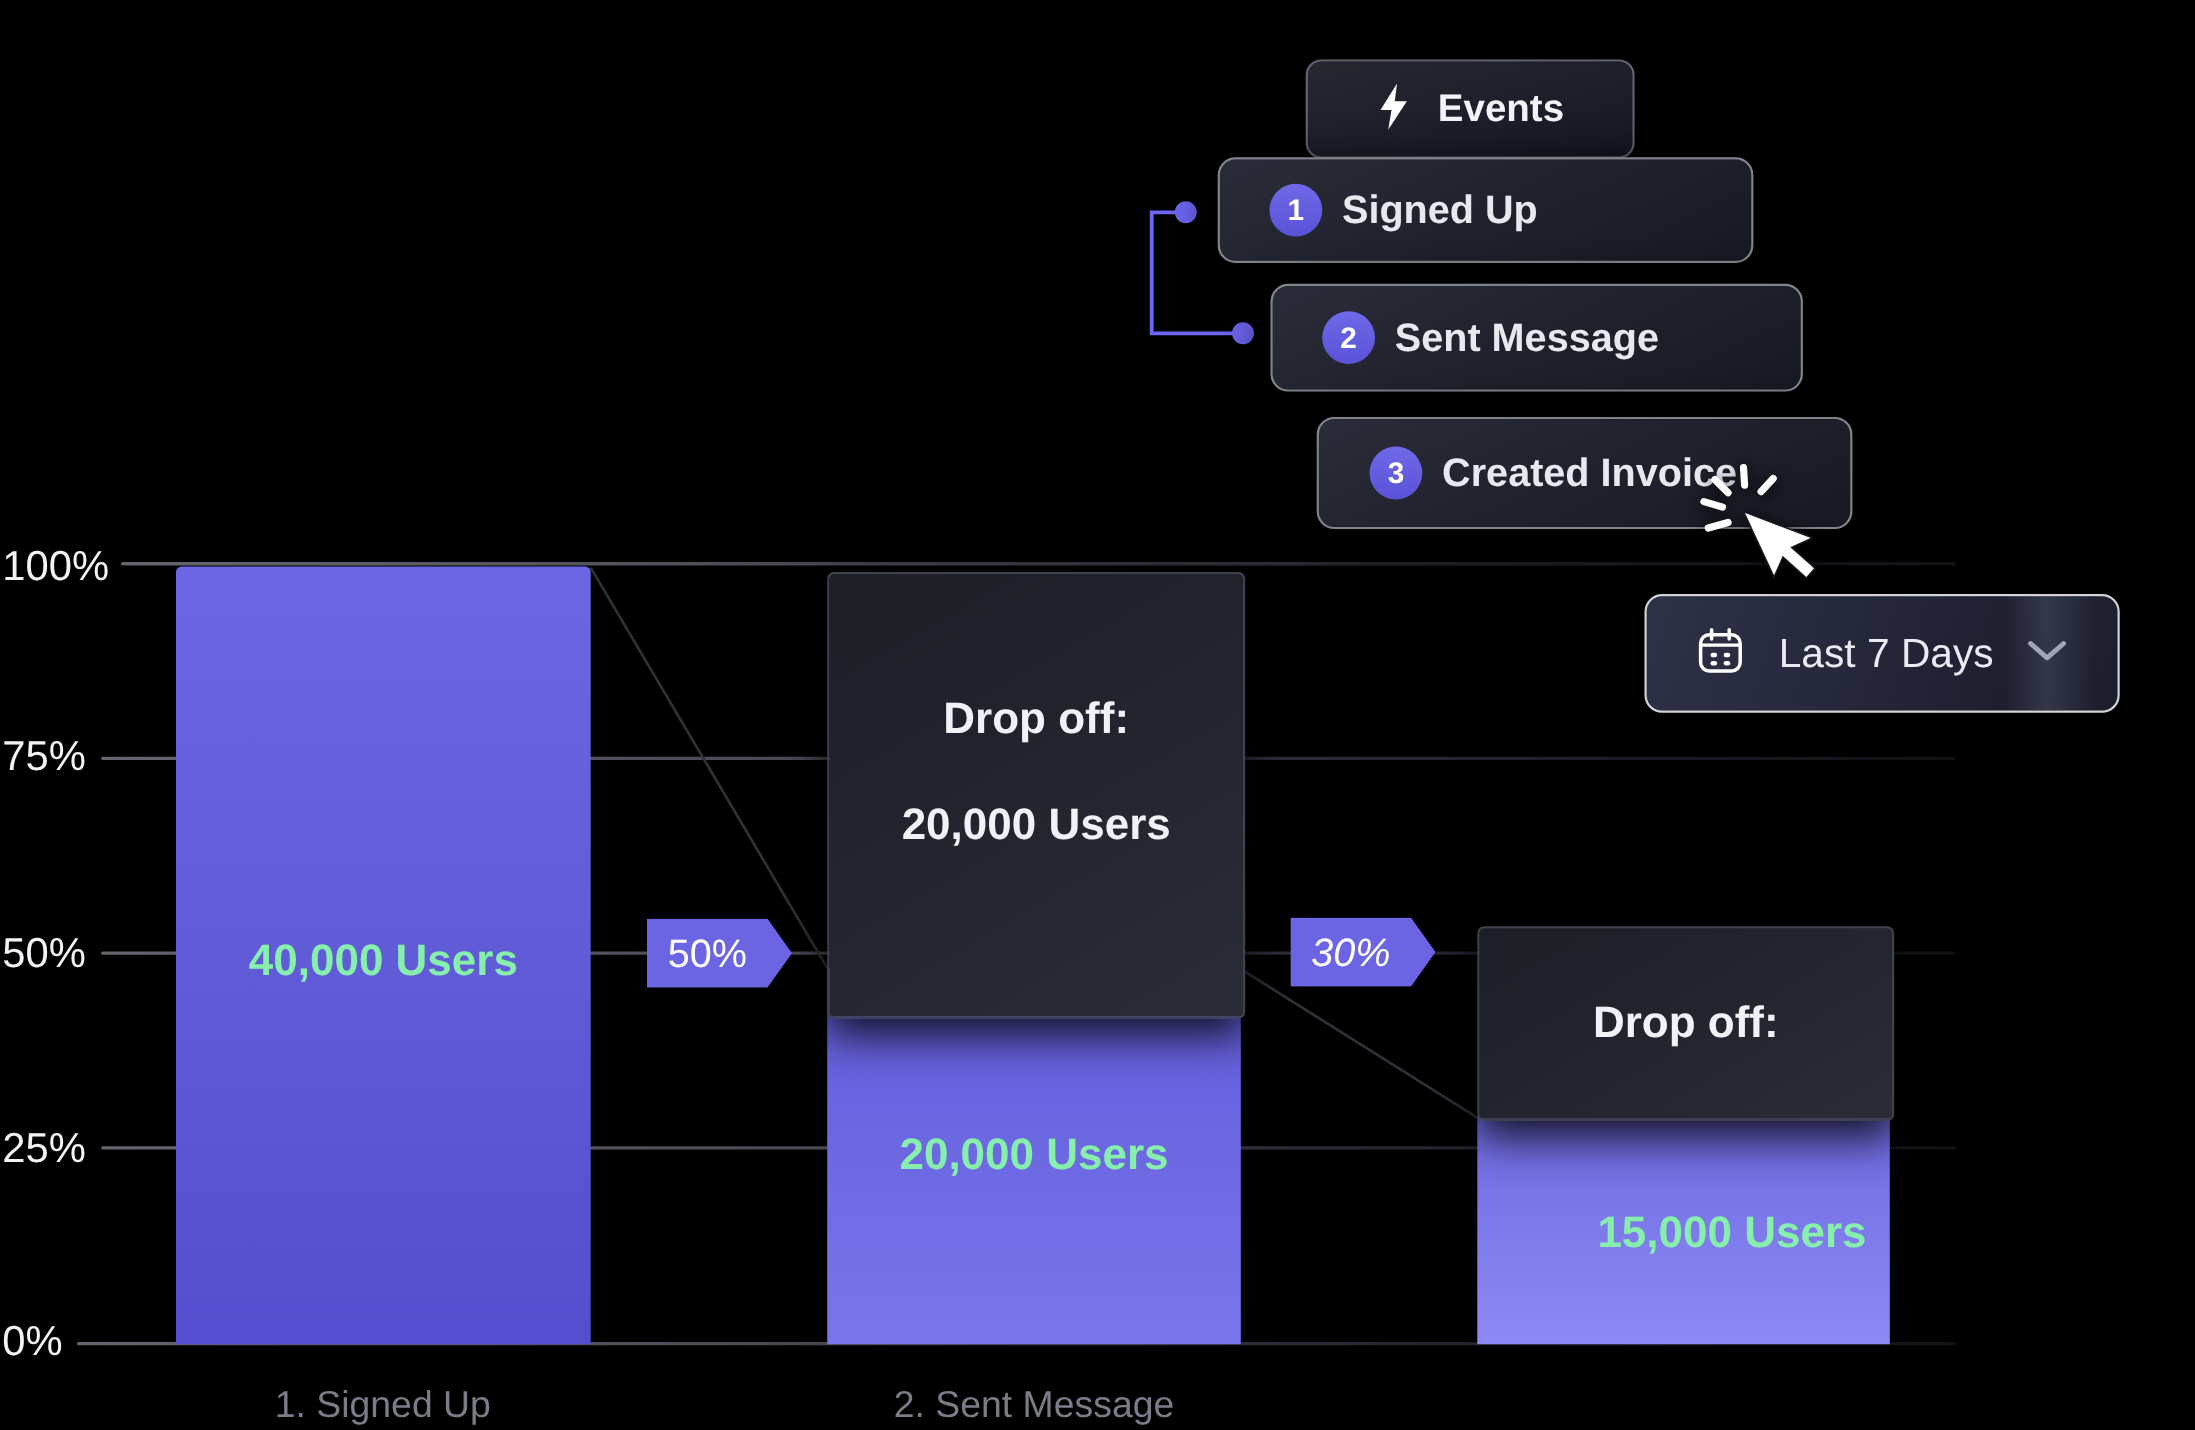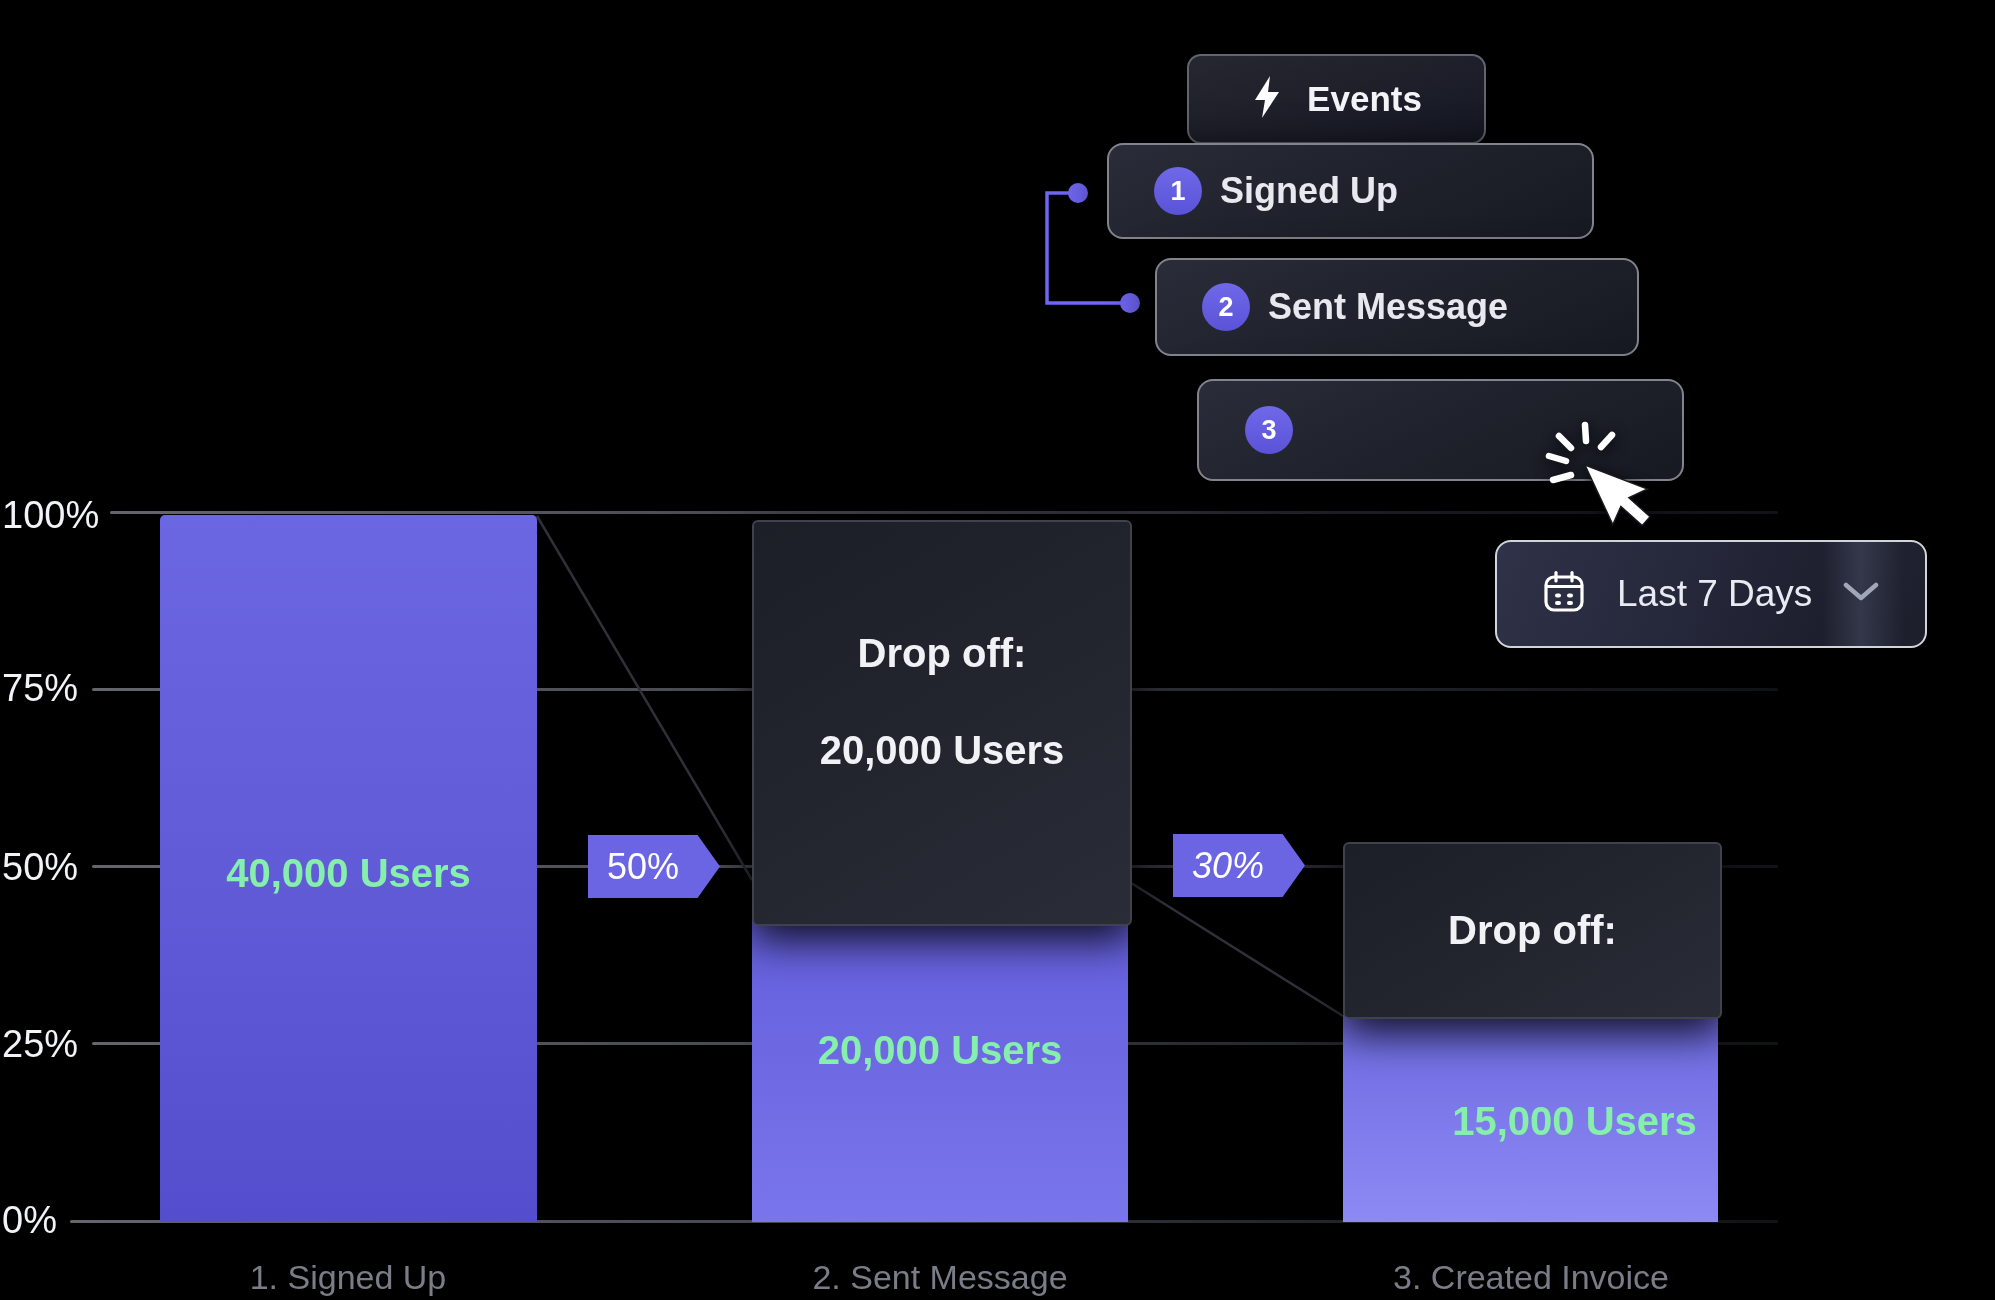--- a/index.html
+++ b/index.html
@@ -99,21 +99,20 @@
   </div>
   <div class="dropoff-box" style="left:1343px;top:842px;width:375px;height:173px;">
     <div class="dropoff-line">Drop off:</div>
   </div>
 
   <div class="badge" style="left:588px;top:835px;">50%</div>
   <div class="badge" style="left:1173px;top:834px;font-style:italic;">30%</div>
 
   <div class="x-label" style="left:138px;top:1258px;">1. Signed Up</div>
   <div class="x-label" style="left:730px;top:1258px;">2. Sent Message</div>
-  <div class="x-label" style="left:1321px;top:1258px;">3. Created Invoice</div>
 
   <svg id="connector-layer" class="layer" width="1995" height="1300">
     <path d="M1078,193 L1047,193 L1047,303 L1130,303" fill="none" stroke="#6f66f3" stroke-width="3.5"></path>
     <circle cx="1078" cy="193" r="10" fill="#6f66f3"></circle>
     <circle cx="1130" cy="303" r="10" fill="#6f66f3"></circle>
   </svg>
 
   <div class="events-header" style="left:1187px;top:54px;width:295px;height:86px;">
     <span>
       <svg width="32" height="44" viewBox="0 0 32 44">
@@ -126,20 +125,21 @@
   <div class="event-card" style="left:1107px;top:143px;width:438px;height:92px;padding-left:45px;">
     <div class="num-circle">1</div>
     <div class="event-label">Signed Up</div>
   </div>
   <div class="event-card" style="left:1155px;top:258px;width:435px;height:94px;padding-left:45px;">
     <div class="num-circle">2</div>
     <div class="event-label">Sent Message</div>
   </div>
   <div class="event-card" style="left:1197px;top:379px;width:437px;height:98px;padding-left:46px;">
     <div class="num-circle">3</div>
+    <div class="event-label">Created Invoice</div>
   </div>
 
   <div class="date-filter">
     <span>
       <svg width="42" height="44" viewBox="0 0 42 44">
         <rect x="3" y="7" width="36" height="33" rx="8" fill="none" stroke="#ffffff" stroke-width="3.2"></rect>
         <line x1="13" y1="2.5" x2="13" y2="11" stroke="#ffffff" stroke-width="3.2" stroke-linecap="round"></line>
         <line x1="29" y1="2.5" x2="29" y2="11" stroke="#ffffff" stroke-width="3.2" stroke-linecap="round"></line>
         <line x1="4" y1="16.5" x2="38" y2="16.5" stroke="#ffffff" stroke-width="3"></line>
         <rect x="12" y="23.5" width="6" height="4" rx="2" fill="#ffffff"></rect>

